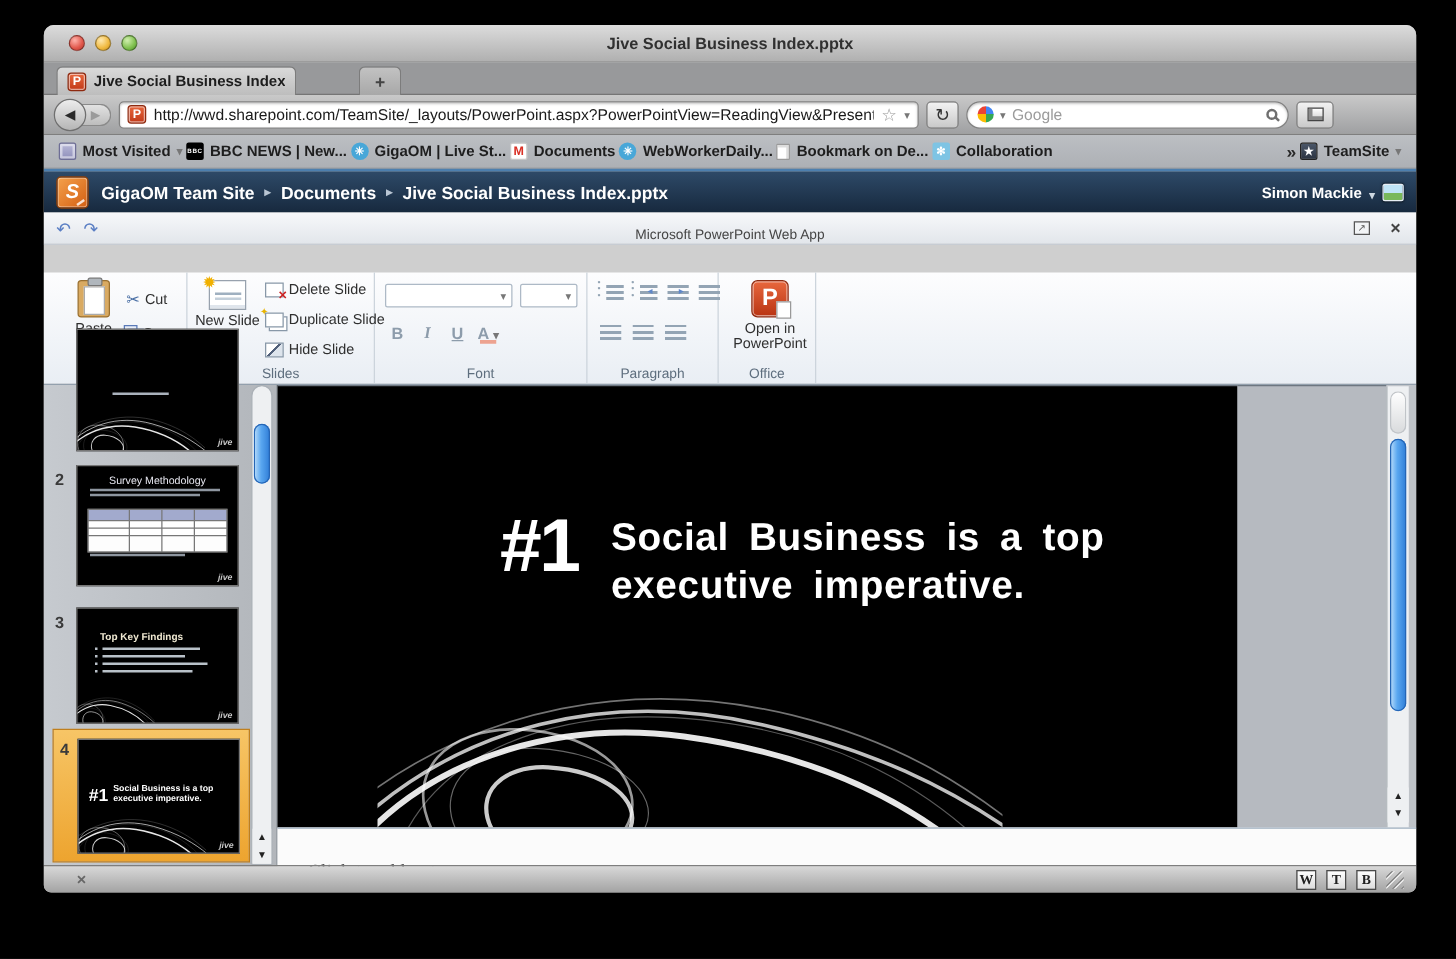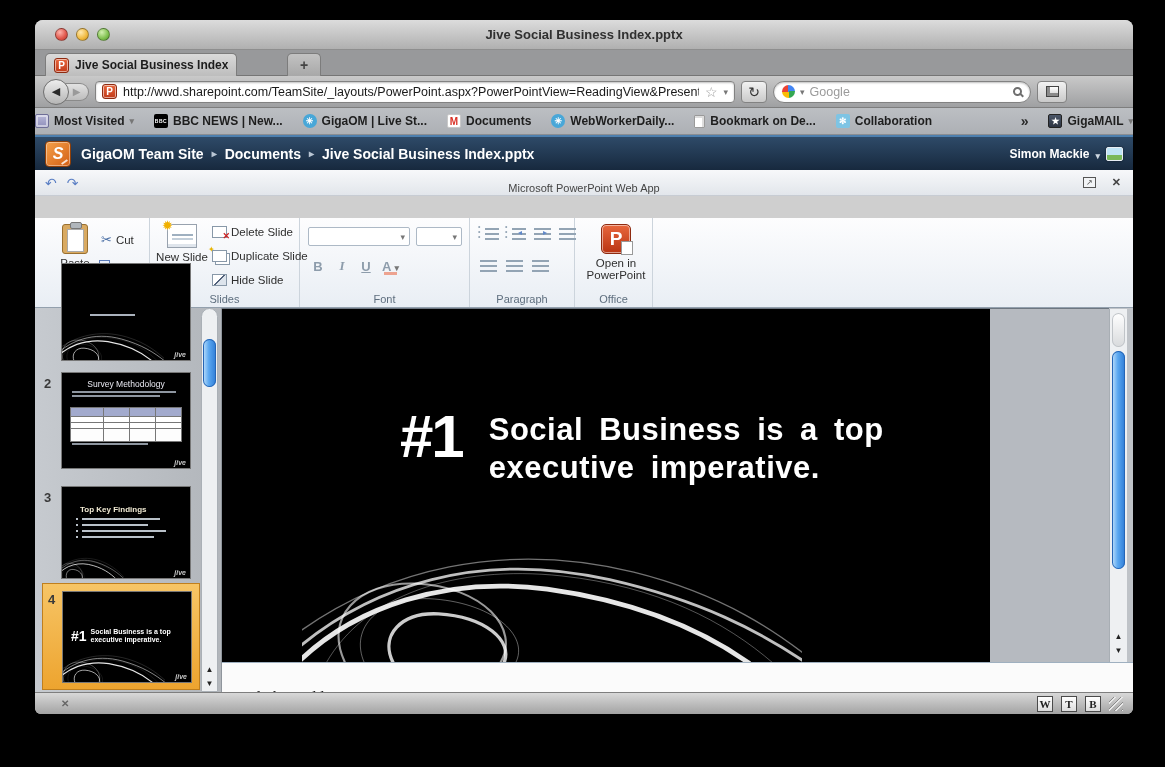--- a/index.html
+++ b/index.html
@@ -69,21 +69,21 @@
   .mag { width:9px; height:9px; border:2px solid #6f6f6f; border-radius:50%; position:relative; }
   .mag:after { content:""; position:absolute; width:5px; height:2px; background:#6f6f6f;
                right:-4px; bottom:-2px; transform:rotate(45deg); }
   .readerbtn { width:30px; }
   .readericon { width:13px; height:11px; border:1px solid #444; background:linear-gradient(#fff,#cfcfcf);
                 box-shadow:inset 3px -3px 0 #8a8a8a; }
 
   
   .bmbar { position:absolute; left:0; top:88px; width:100%; height:27px;
            background:linear-gradient(#bcbfc3,#adb0b5); border-bottom:1px solid #8a8d92;
-           display:flex; align-items:center; padding:0 0; gap:20px; }
+           display:flex; align-items:center; padding:0 12px; gap:3px; }
   .bmitem { display:flex; align-items:center; gap:5px; font-size:12px; font-weight:700; color:#1e1e1e;
             white-space:nowrap; }
   .bmspacer { flex:1; }
   .ic14 { width:14px; height:14px; min-width:14px; border-radius:2px; display:flex;
           align-items:center; justify-content:center; }
   .ic-history { background:linear-gradient(#b9b9d8,#8f8fba); border:1px solid #6e6e96;
                 box-shadow:inset 0 0 0 2px rgba(255,255,255,.5); }
   .ic-bbc { background:#000; color:#fff; font-size:5px; font-weight:700; letter-spacing:.5px; }
   .ic-gigaom { background:#48a7d8; border-radius:50%; color:#fff; font-size:9px; }
   .ic-gmail { background:#fff; border:1px solid #c9c9c9; color:#d93025; font-size:10px; font-weight:700; }
@@ -340,21 +340,21 @@
       <span>Bookmark on De...</span>
     </div>
     <div class="bmitem">
       <span class="ic14 ic-collab">✻</span>
       <span>Collaboration</span>
     </div>
     <div class="bmspacer"></div>
     <div class="bm-overflow">»</div>
     <div class="bmitem">
       <span class="ic14 ic-bmmenu">★</span>
-      <span>GigaMAIL</span>
+      <span>TeamSite</span>
       <span class="tinydrop">▾</span>
     </div>
   </div>
 
   <div class="spbar">
     <div class="splogo">S</div>
     <div class="crumbs">
       <span>GigaOM Team Site</span>
       <span class="crumb-sep">▸</span>
       <span>Documents</span>

